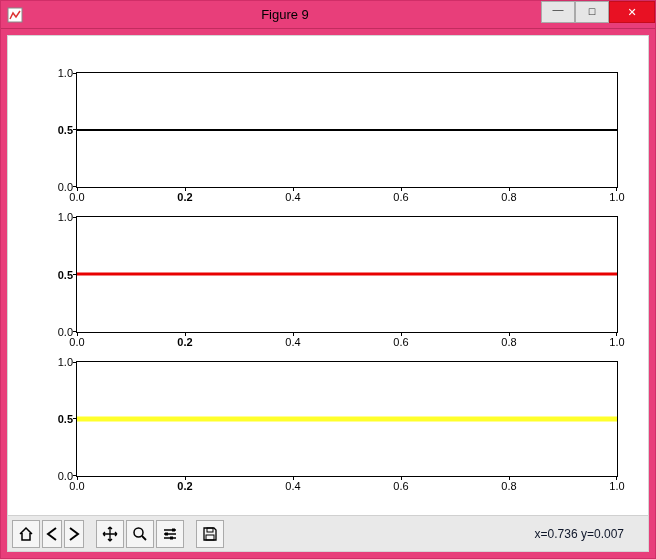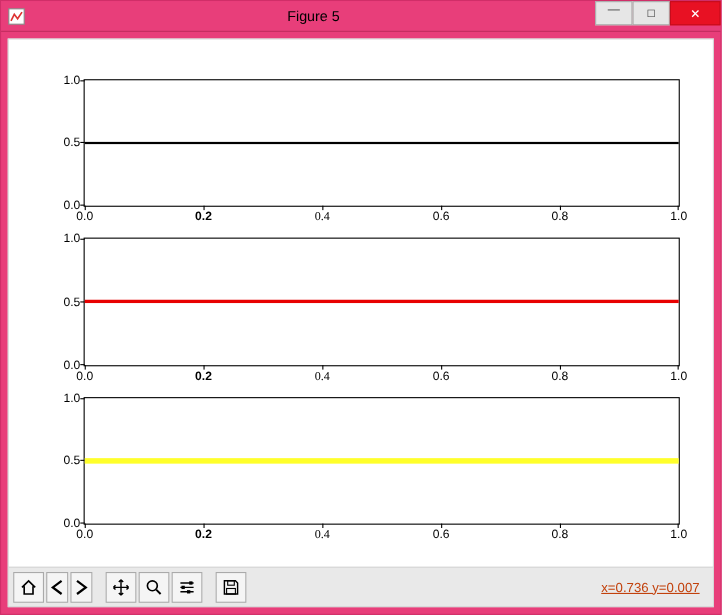--- a/index.html
+++ b/index.html
@@ -16,47 +16,47 @@
     .canvas-area { flex: 1; background: #fff; position: relative; margin: 0; }
     .plot-stack { position: absolute; left: 68px; top: 36px; right: 30px; bottom: 38px; display: flex; flex-direction: column; gap: 0; }
     .subplot { position: relative; border: 1px solid #000; flex: 1; background: #fff; }
     .subplot + .subplot { margin-top: 28px; }
     .line { position: absolute; left: 0; right: 0; height: 2px; transform: translateY(-50%); }
     .line.black { background: #000; height: 2px; }
     .line.red { background: #e80000; height: 3px; }
     .line.yellow { background: #ffff2b; height: 5px; }
     .yticks { position: absolute; left: -32px; top: 0; bottom: 0; width: 28px; }
     .ytick { position: absolute; right: 0; transform: translateY(50%); font-size: 11px; color: #000; text-align: right; width: 28px; }
-    .yt0 { bottom: 0%; } .yt1 { bottom: 50%; } .yt2 { bottom: 100%; }
+    .yt0 { bottom: 0%; } .yt1 { bottom: 50%; font-weight: bold; } .yt2 { bottom: 100%; }
     .xticks { position: absolute; left: 0; right: 0; bottom: -18px; height: 14px; }
     .xtick { position: absolute; top: 0; transform: translateX(-50%); font-size: 11px; color: #000; }
-    .xt0 { left: 0%; } .xt1 { left: 20%; font-weight: bold; } .xt2 { left: 40%; font-family: Liberation Serif, serif; } .xt3 { left: 60%; } .xt4 { left: 80%; } .xt5 { left: 100%; }
+    .xt0 { left: 0%; } .xt1 { left: 20%; font-weight: bold; } .xt2 { left: 40%; } .xt3 { left: 60%; } .xt4 { left: 80%; } .xt5 { left: 100%; }
     .tickmark { position: absolute; background: #000; }
     .tx { width: 1px; height: 4px; bottom: -4px; }
     .ty { width: 4px; height: 1px; left: -4px; }
     .toolbar { height: 36px; background: #e9e9e9; display: flex; align-items: center; padding: 0 4px; gap: 2px; border-top: 1px solid #d0d0d0; }
     .tb-btn { width: 28px; height: 28px; background: #f5f5f5; border: 1px solid #aaa; display: flex; align-items: center; justify-content: center; cursor: pointer; }
     .tb-btn.narrow { width: 20px; }
     .tb-btn svg { width: 16px; height: 16px; }
     .tb-sep { width: 8px; }
-    .coord { margin-left: auto; margin-right: 8px; font-size: 12px; color: #c2410c; text-decoration: underline; }
+    .coord { margin-left: auto; margin-right: 20px; font-size: 12px; color: #0f172a; }
   </style>
 </head>
 <body>
 
 <div class="window">
 
   <div class="titlebar">
     <div class="app-icon">
       <svg viewBox="0 0 16 16">
           <rect x="1" y="1" width="14" height="14" fill="#fff" stroke="#888"></rect>
           <path d="M3 12 L6 6 L9 10 L13 4" stroke="#d33" fill="none" stroke-width="1.5"></path>
         </svg>
     </div>
-    <div class="title-text">Figure 5</div>
+    <div class="title-text">Figure 9</div>
     <div class="win-btns">
       <div class="win-btn">
           <span style="position:relative;top:-3px">—</span>
         </div>
       <div class="win-btn">
           <span style="font-size:9px">☐</span>
         </div>
       <div class="win-btn close">
           <span>✕</span>
         </div>

